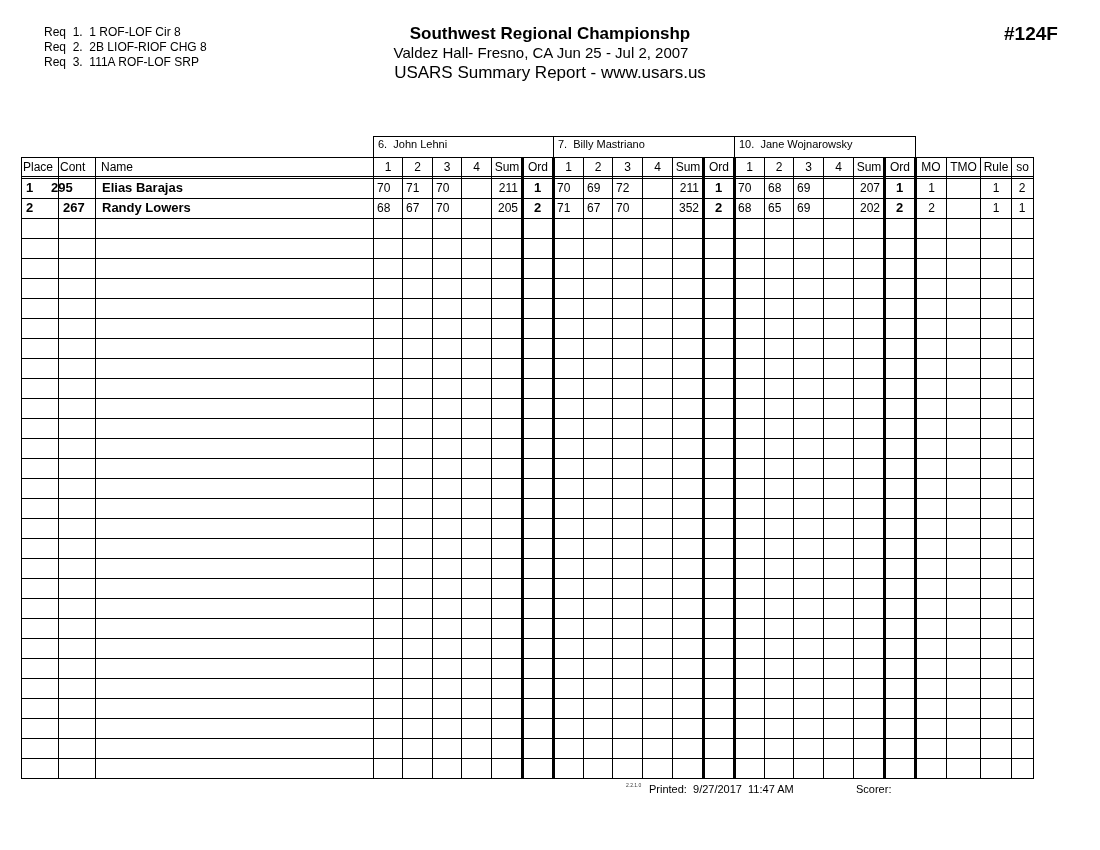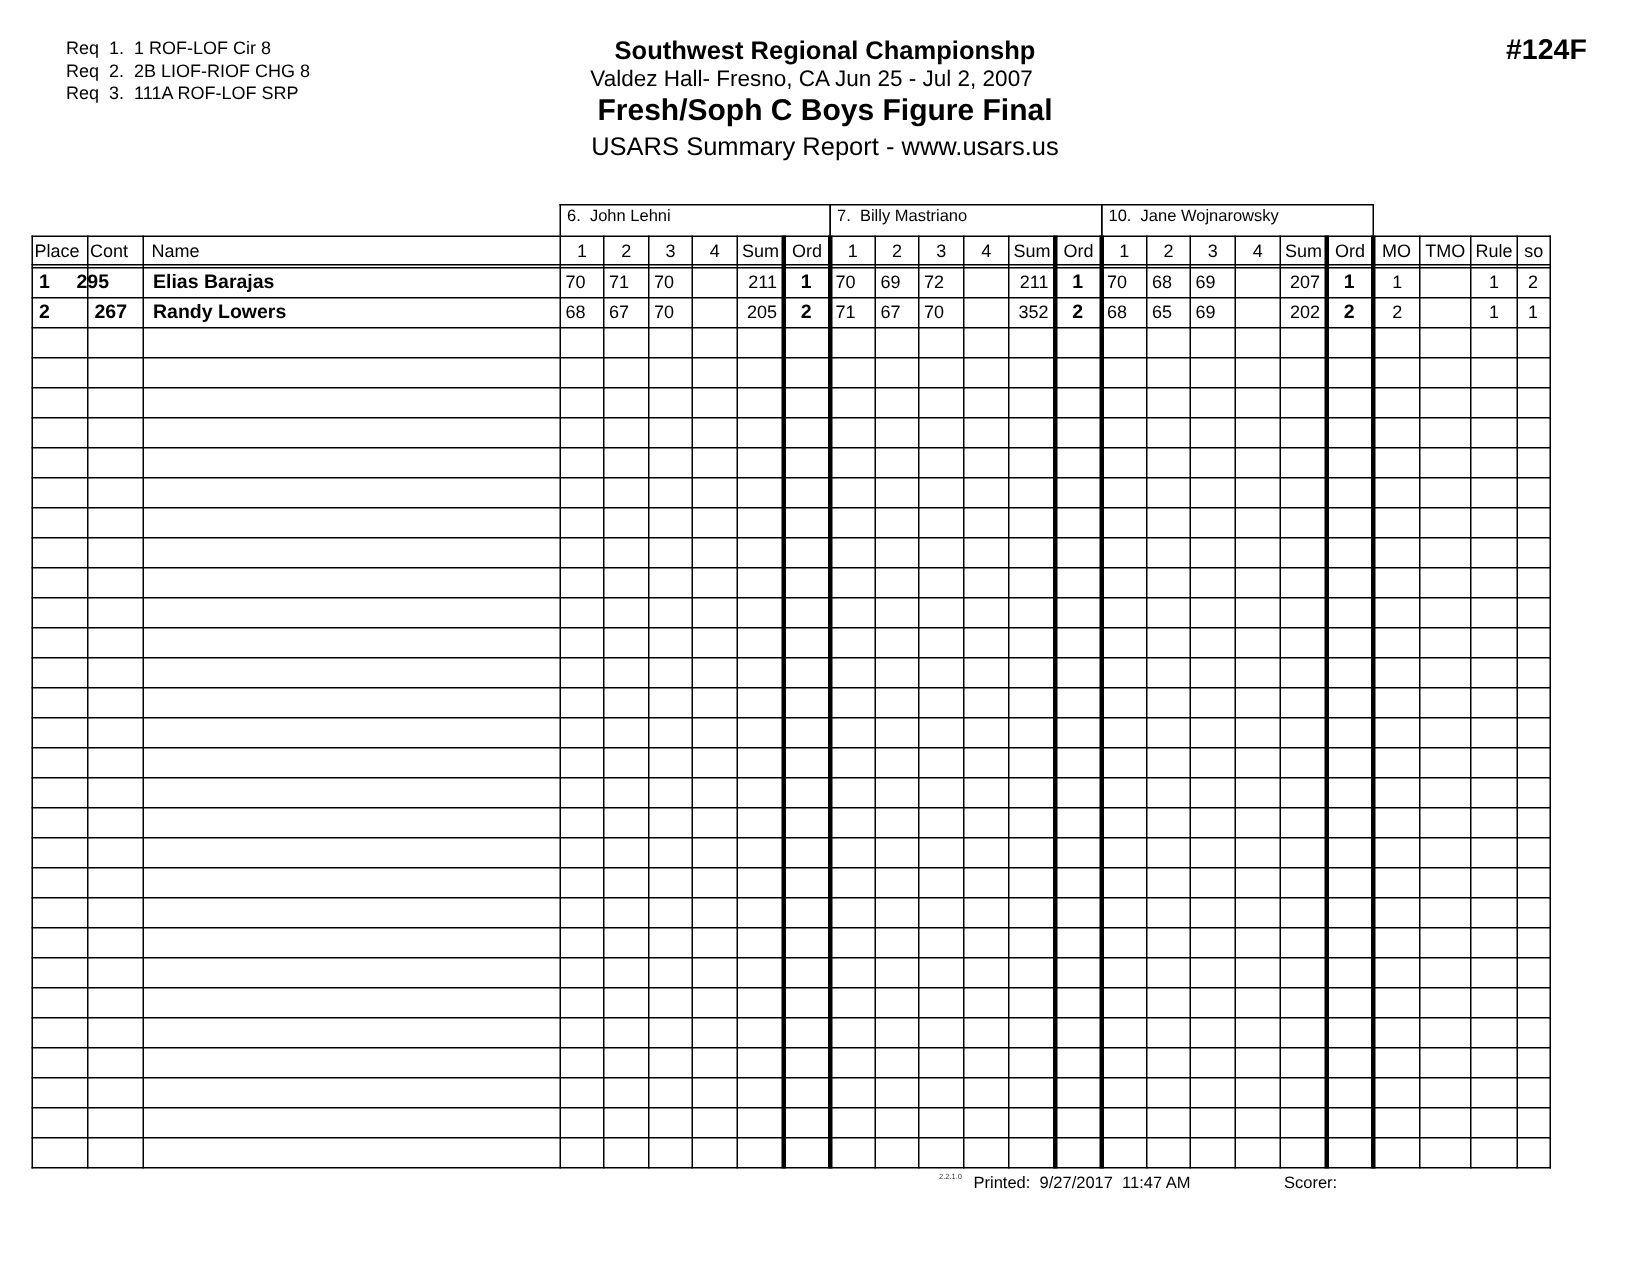--- a/index.html
+++ b/index.html
@@ -26,21 +26,20 @@
 
 <div class="req">
   <div>Req  1.  1 ROF-LOF Cir 8</div>
   <div>Req  2.  2B LIOF-RIOF CHG 8</div>
   <div>Req  3.  111A ROF-LOF SRP</div>
 </div>
 
 <div class="title-block">
   <div class="t1">Southwest Regional Championshp</div>
   <div class="t2">Valdez Hall- Fresno, CA  Jun 25 - Jul 2, 2007</div>
-  <div class="t3">Fresh/Soph C Boys Figure Final</div>
   <div class="t4">USARS Summary Report - www.usars.us</div>
 </div>
 <div class="event-no">#124F</div>
 
 <div id="judge-boxes">
     <div class="judge-box" style="left:373px;width:181px">6.  John Lehni</div>
     <div class="judge-box" style="left:553px;width:182px">7.  Billy Mastriano</div>
     <div class="judge-box" style="left:734px;width:182px">10.  Jane Wojnarowsky</div>
   </div>
 <div id="table">

